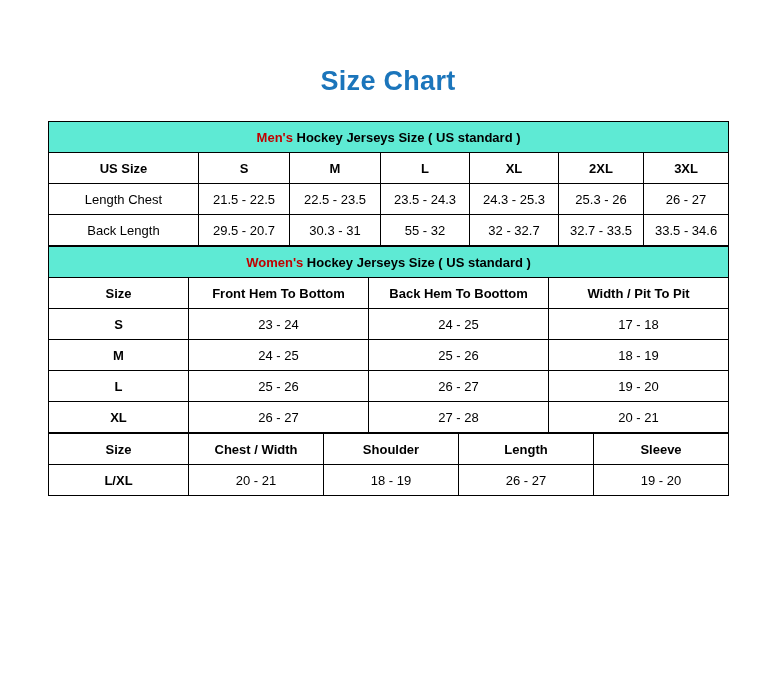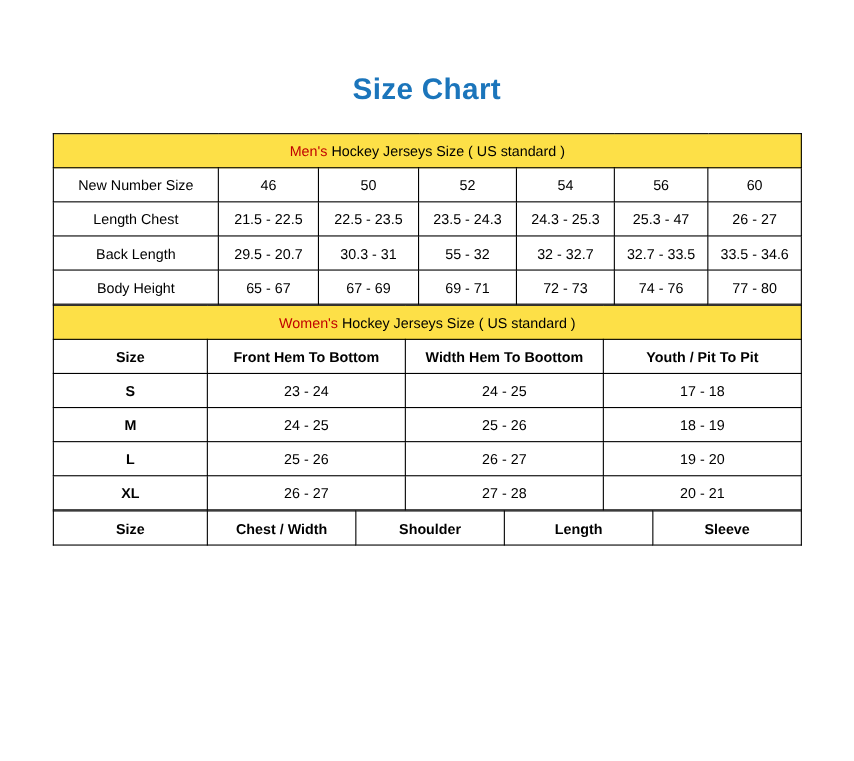--- a/index.html
+++ b/index.html
@@ -41,22 +41,22 @@
   }
   table.size-table td {
     border: 1px solid #000000;
     text-align: center;
     vertical-align: middle;
     font-size: 13px;
     height: 26px;
     padding: 2px 2px;
   }
   td.banner {
-    background: #fde047;
-    font-weight: normal;
+    background: #5eead4;
+    font-weight: bold;
     font-size: 14.5px;
     height: 32px;
   }
   td.banner .accent-men { color: #c00000; }
   td.banner .accent-women { color: #c00000; }
   td.banner .accent-youth { color: #c00000; }
   td.head {
     font-weight: bold;
   }
   td.rowlabel {
@@ -83,74 +83,65 @@
         <col style="width:89px">
           <col style="width:89px">
           <col style="width:85px">
           <col style="width:85px">
       </colgroup>
       <tbody>
         <tr>
           <td class="banner" colspan="7"><span class="accent-men">Men's</span><span> Hockey Jerseys Size ( US standard )</span></td>
         </tr>
         <tr>
-          <td class="rowlabel">New Number Size</td>
-          <td>46</td>
-          <td>50</td>
-          <td>52</td>
-          <td>54</td>
-          <td>56</td>
-          <td>60</td>
+          <td class="head">US Size</td>
+          <td class="head">S</td>
+          <td class="head">M</td>
+          <td class="head">L</td>
+          <td class="head">XL</td>
+          <td class="head">2XL</td>
+          <td class="head">3XL</td>
         </tr>
         <tr>
           <td class="rowlabel">Length Chest</td>
           <td>21.5 - 22.5</td>
           <td>22.5 - 23.5</td>
           <td>23.5 - 24.3</td>
           <td>24.3 - 25.3</td>
-          <td>25.3 - 47</td>
+          <td>25.3 - 26</td>
           <td>26 - 27</td>
         </tr>
         <tr>
           <td class="rowlabel">Back Length</td>
           <td>29.5 - 20.7</td>
           <td>30.3 - 31</td>
           <td>55 - 32</td>
           <td>32 - 32.7</td>
           <td>32.7 - 33.5</td>
           <td>33.5 - 34.6</td>
-        </tr>
-        <tr>
-          <td class="rowlabel">Body Height</td>
-          <td>65 - 67</td>
-          <td>67 - 69</td>
-          <td>69 - 71</td>
-          <td>72 - 73</td>
-          <td>74 - 76</td>
-          <td>77 - 80</td>
         </tr>
       </tbody>
     </table>
 
     <table class="size-table">
       <colgroup>
         <col style="width:140px">
           <col style="width:180px">
           <col style="width:180px">
           <col style="width:180px">
       </colgroup>
       <tbody>
         <tr>
           <td class="banner" colspan="4"><span class="accent-women">Women's</span><span> Hockey Jerseys Size ( US standard )</span></td>
         </tr>
         <tr>
           <td class="head">Size</td>
           <td class="head">Front Hem To Bottom</td>
-          <td class="head">Width Hem To Boottom</td>
-          <td class="head">Youth / Pit To Pit</td>
+          <td class="head">Back Hem To Boottom</td>
+          <td class="head">Width / Pit To Pit</td>
         </tr>
         <tr>
           <td class="rowlabel-bold">S</td>
           <td>23 - 24</td>
           <td>24 - 25</td>
           <td>17 - 18</td>
         </tr>
         <tr>
           <td class="rowlabel-bold">M</td>
           <td>24 - 25</td>
@@ -181,17 +172,24 @@
           <col style="width:135px">
       </colgroup>
       <tbody>
         <tr>
           <td class="head">Size</td>
           <td class="head">Chest / Width</td>
           <td class="head">Shoulder</td>
           <td class="head">Length</td>
           <td class="head">Sleeve</td>
         </tr>
+        <tr>
+          <td class="rowlabel-bold">L/XL</td>
+          <td>20 - 21</td>
+          <td>18 - 19</td>
+          <td>26 - 27</td>
+          <td>19 - 20</td>
+        </tr>
       </tbody>
     </table>
 
   </div>
 </div>
 
 </body></html>

